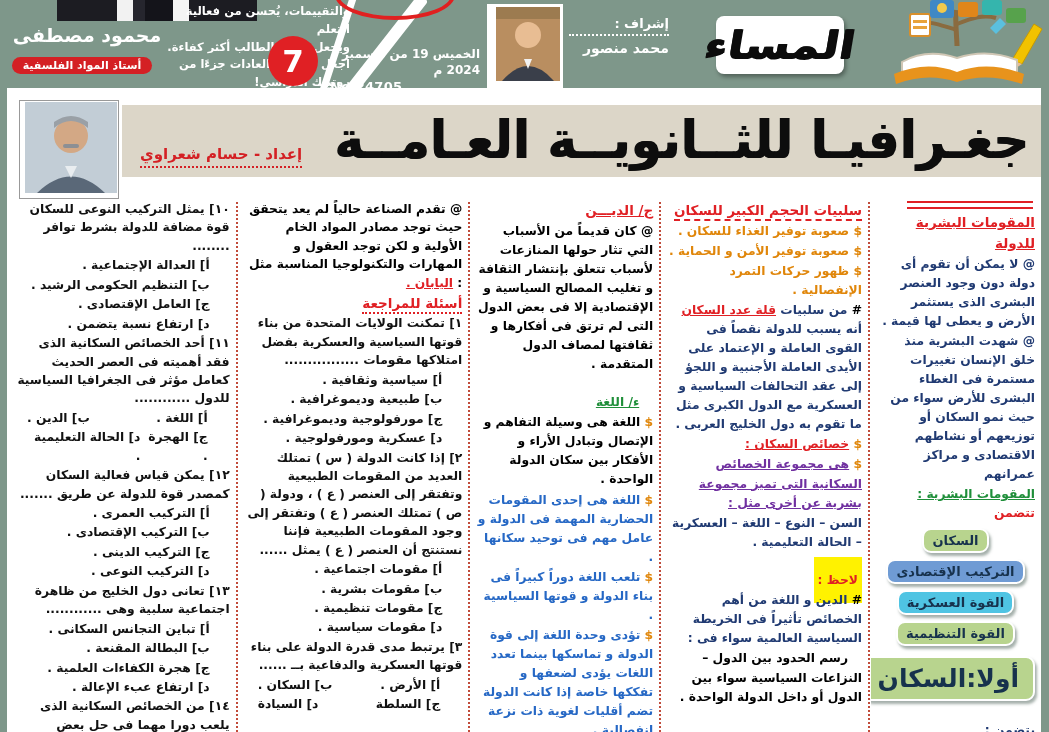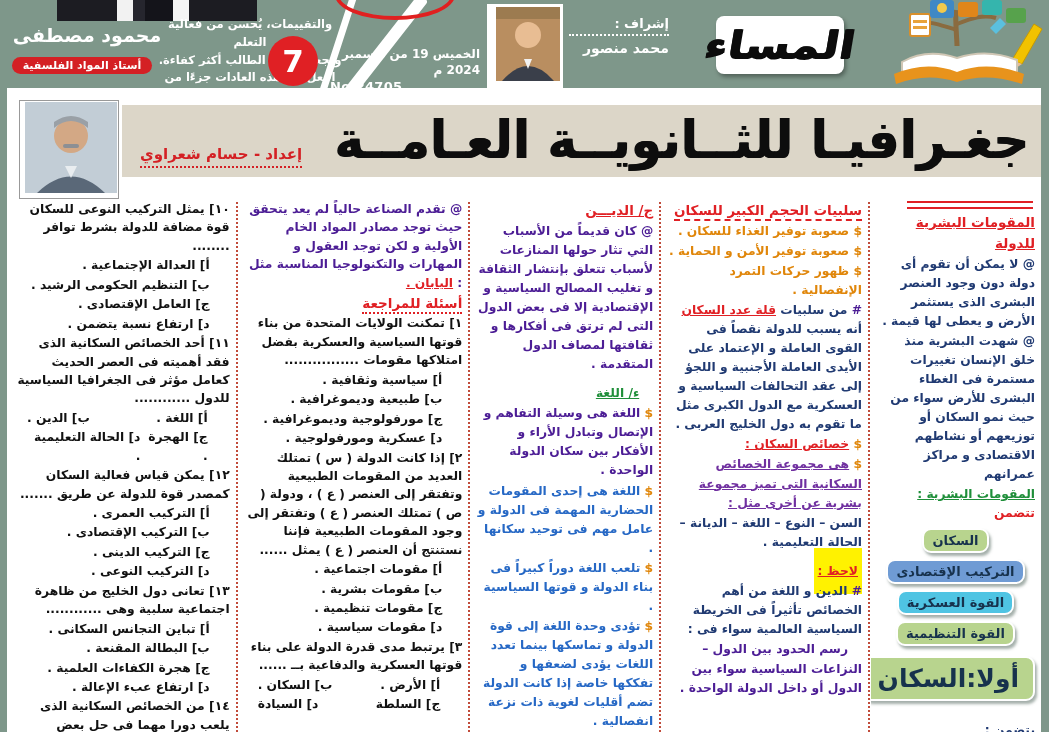--- a/index.html
+++ b/index.html
@@ -3,22 +3,22 @@
 <meta charset="utf-8">
 <style>
   html,body{margin:0;padding:0;background:#444;}
   .page{position:relative;width:1049px;height:732px;background:#ffffff;overflow:hidden;
         font-family:"DejaVu Sans",sans-serif;direction:rtl;}
   
   .header{position:absolute;left:0;top:0;width:1049px;height:88px;background:#7e978a;z-index:5;}
   .edge{position:absolute;top:86px;bottom:0;background:#7e978a;z-index:4;}
   .edge.left{left:0;width:7px;}
   .edge.right{right:0;width:8px;}
-  .tips{position:absolute;left:150px;top:16px;width:200px;color:#fff;font-size:11.5px;
-        font-weight:700;text-align:center;line-height:1.55;z-index:6;}
+  .tips{position:absolute;left:150px;top:3px;width:200px;color:#fff;font-size:11.5px;
+        font-weight:700;text-align:right;line-height:1.55;z-index:6;}
   .slash{position:absolute;background:#fff;z-index:5;border-radius:3px;}
   .s1{left:334px;top:-10px;width:7px;height:112px;transform:rotate(18deg);}
   .s2{left:378px;top:-16px;width:12px;height:128px;transform:rotate(38deg);}
   .red-ellipse{position:absolute;left:335px;top:-30px;width:112px;height:42px;
         border:4px solid #e02020;border-radius:50%;z-index:6;}
   .teacher-photo{position:absolute;left:57px;top:0;width:200px;height:21px;z-index:6;
         background:linear-gradient(90deg,#1c1c22 0 30%,#f2f2f2 30% 38%,#26262e 38% 44%,#14141a 44% 58%,#f5f5f5 58% 66%,#1c1c22 66% 100%);}
   .teacher-name{position:absolute;left:12px;top:24px;width:150px;color:#fff;font-size:19px;
         font-weight:900;text-align:center;z-index:6;}
   .teacher-badge{position:absolute;left:12px;top:57px;width:132px;background:#d42024;color:#fff;
@@ -57,45 +57,45 @@
   .vsep{border-left:2px dotted #c14b3a;margin:0 1px;}
   .col{padding:2px 5px 0 5px;overflow:hidden;}
   .col[data-column="0"]{width:160px;}
   .col[data-column="1"]{width:196px;}
   .col[data-column="2"]{width:178px;}
   .col[data-column="3"]{width:220px;}
   .col[data-column="4"]{width:218px;}
   .para{font-size:12.3px;font-weight:700;line-height:1.55;text-align:right;margin:0 0 1px 0;}
   .col[data-column="3"] .para,.col[data-column="4"] .para{line-height:1.5;}
   .para.opt{padding-right:20px;}
-  .para.head{margin-top:10px;}
+  .para.head{margin-top:19px;}
   .para.indent{padding-right:14px;}
   .pair{display:flex;justify-content:space-between;padding:0 22px 0 14px;}
   .rule-double{border-top:2px solid #e02024;border-bottom:2px solid #e02024;height:4px;
         width:126px;margin:1px 2px 3px auto;}
   .kbox{border:2px solid #fff;border-radius:9px;box-shadow:2px 3px 3px rgba(90,110,100,.55);
         font-size:13px;font-weight:800;color:#17324d;text-align:center;padding:3px 8px;
         width:max-content;margin:4px auto 6px auto;}
   .kbox.green{background:#b8d48e;}
   .kbox.blue{background:#6f9bd4;}
   .kbox.cyan{background:#4fc4e3;}
   .kbox.big{font-size:25px;padding:6px 14px;margin:10px auto 20px auto;}
   
   .c-navy{color:#203a72;}
-  .c-green{color:#4c1d95;}
+  .c-green{color:#000000;}
   .c-blue{color:#2668c5;}
   .c-orange{color:#e0860a;}
   .c-red{color:#e02024;}
   .c-redu{color:#e02024;text-decoration:underline;}
   .c-red-dashu{color:#e02024;border-bottom:2px dashed #e02024;padding-bottom:1px;}
   .c-red-dotu{color:#e02024;border-bottom:2px dotted #e02024;padding-bottom:1px;}
   .c-greenu{color:#1f8f3a;text-decoration:underline;}
   .c-purpleu{color:#7030a0;text-decoration:underline;}
   .c-black{color:#111;}
-  .c-note{background:#fff200;color:#e02024;text-decoration:underline;font-weight:900;padding:16px 4px;}
+  .c-note{background:#fff200;color:#e02024;font-weight:900;padding:16px 4px;}
   .para.title{font-size:13.5px;}
 </style>
 </head>
 <body>
 
 <div class="page">
 
   <div class="header">
     <div class="teacher-photo"></div>
     <div class="teacher-name">محمود مصطفى</div>
@@ -196,21 +196,21 @@
       </div>
     <div class="vsep"></div>
     <div class="col" data-column="1">
         <div class="para title"><span class="c-red-dashu">سلبيات الحجم الكبير للسكان</span></div>
         <div class="para "><span class="c-orange">$ صعوبة توفير الغذاء للسكان .</span></div>
         <div class="para "><span class="c-orange">$ صعوبة توفير الأمن و الحماية .</span></div>
         <div class="para "><span class="c-orange">$ ظهور حركات التمرد الإنفصالية .</span></div>
         <div class="para "><span class="c-green"># </span><span class="c-navy">من سلبيات </span><span class="c-redu">قلة عدد السكان</span><span class="c-navy"> أنه يسبب للدولة نقصاً فى القوى العاملة و الإعتماد على الأيدى العاملة الأجنبية و اللجؤ إلى عقد التحالفات السياسية و العسكرية مع الدول الكبرى مثل ما تقوم به دول الخليج العربى .</span></div>
         <div class="para "><span class="c-orange">$ </span><span class="c-redu">خصائص السكان :</span></div>
         <div class="para "><span class="c-orange">$ </span><span class="c-purpleu">هى مجموعة الخصائص السكانية التى تميز مجموعة بشرية عن أخرى مثل :</span></div>
-        <div class="para "><span class="c-navy">السن – النوع – اللغة – الديانة – الحالة التعليمية .</span></div>
+        <div class="para "><span class="c-navy">السن – النوع – اللغة – العسكرية – الحالة التعليمية .</span></div>
         <div class="para head"><span class="c-note">لاحظ :</span></div>
         <div class="para "><span class="c-green"># </span><span class="c-navy">الدين و اللغة من أهم الخصائص تأثيراً فى الخريطة السياسية العالمية سواء فى :</span></div>
         <div class="para indent"><span class="c-green">رسم الحدود بين الدول –</span></div>
         <div class="para "><span class="c-green">النزاعات السياسية سواء بين الدول أو داخل الدولة الواحدة .</span></div>
       </div>
     <div class="vsep"></div>
     <div class="col" data-column="2">
         <div class="para title"><span class="c-redu">ج/ الديـــن</span></div>
         <div class="para "><span class="c-green">@ كان قديماً من الأسباب التي تثار حولها المنازعات لأسباب تتعلق بإنتشار الثقافة و تغليب المصالح السياسية و الإقتصادية إلا فى بعض الدول التى لم ترتق فى أفكارها و ثقافتها لمصاف الدول المتقدمة .</span></div>
         <div class="para head indent"><span class="c-greenu">ء/ اللغة</span></div>

